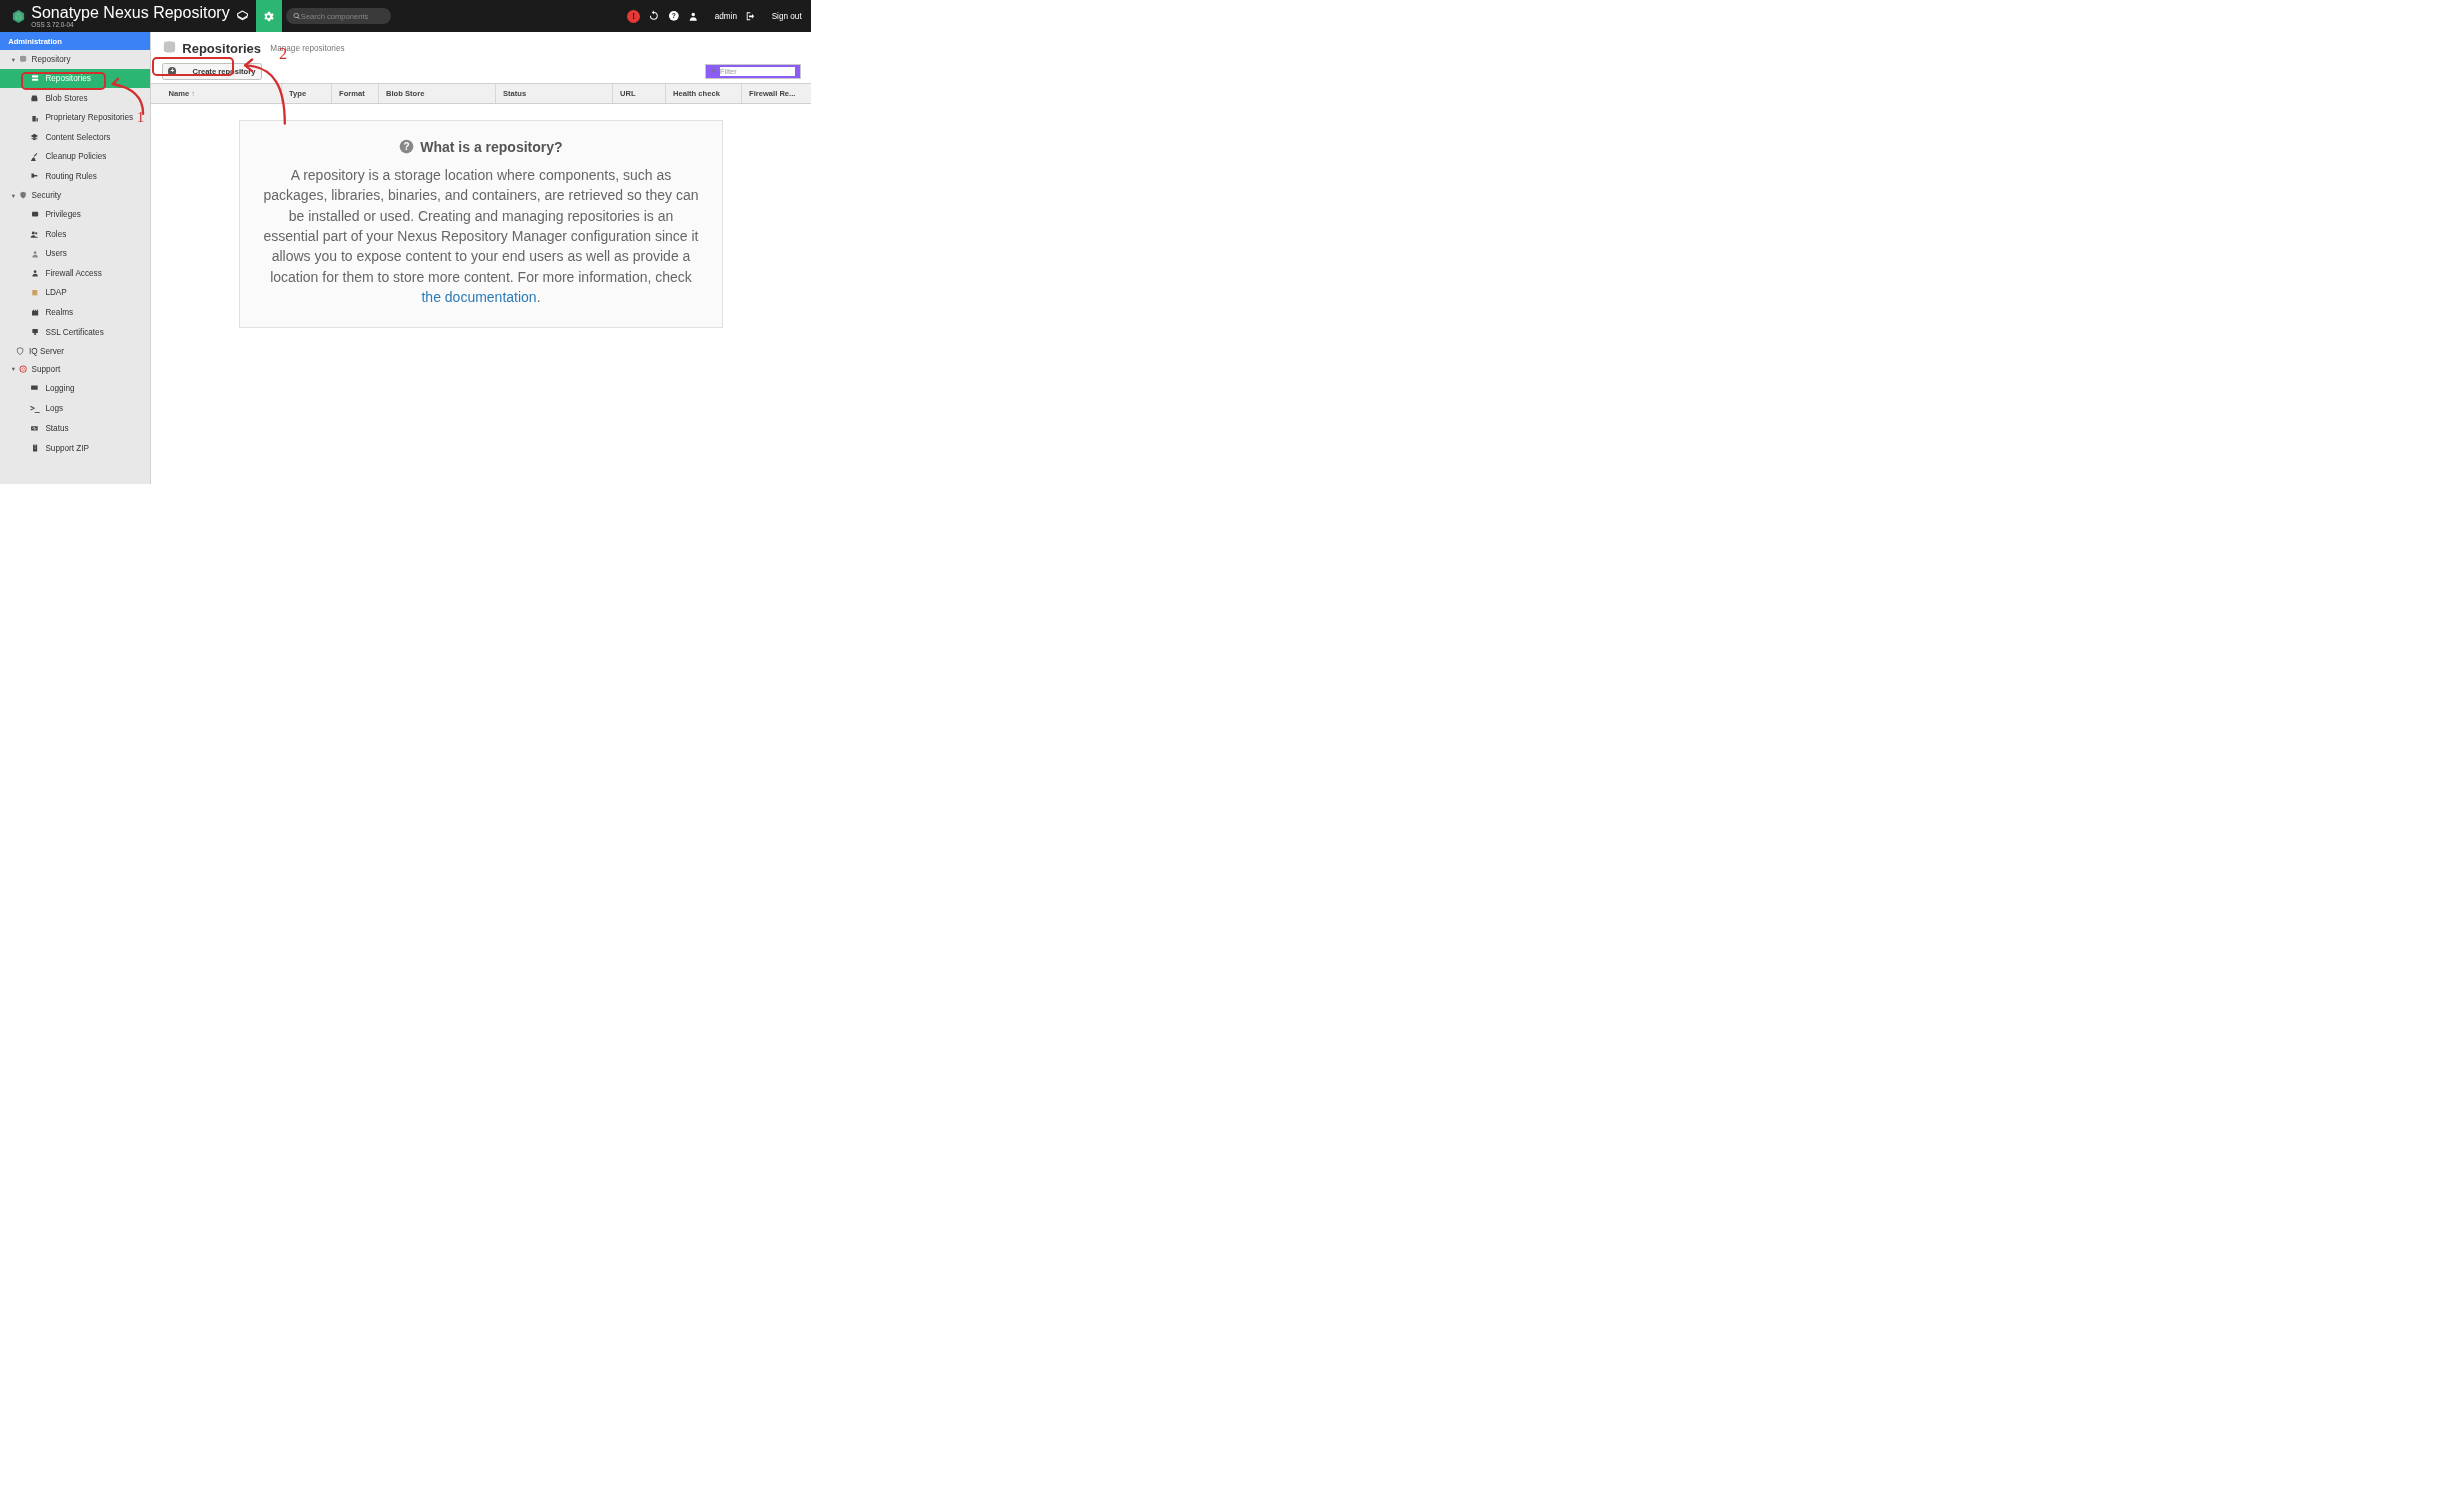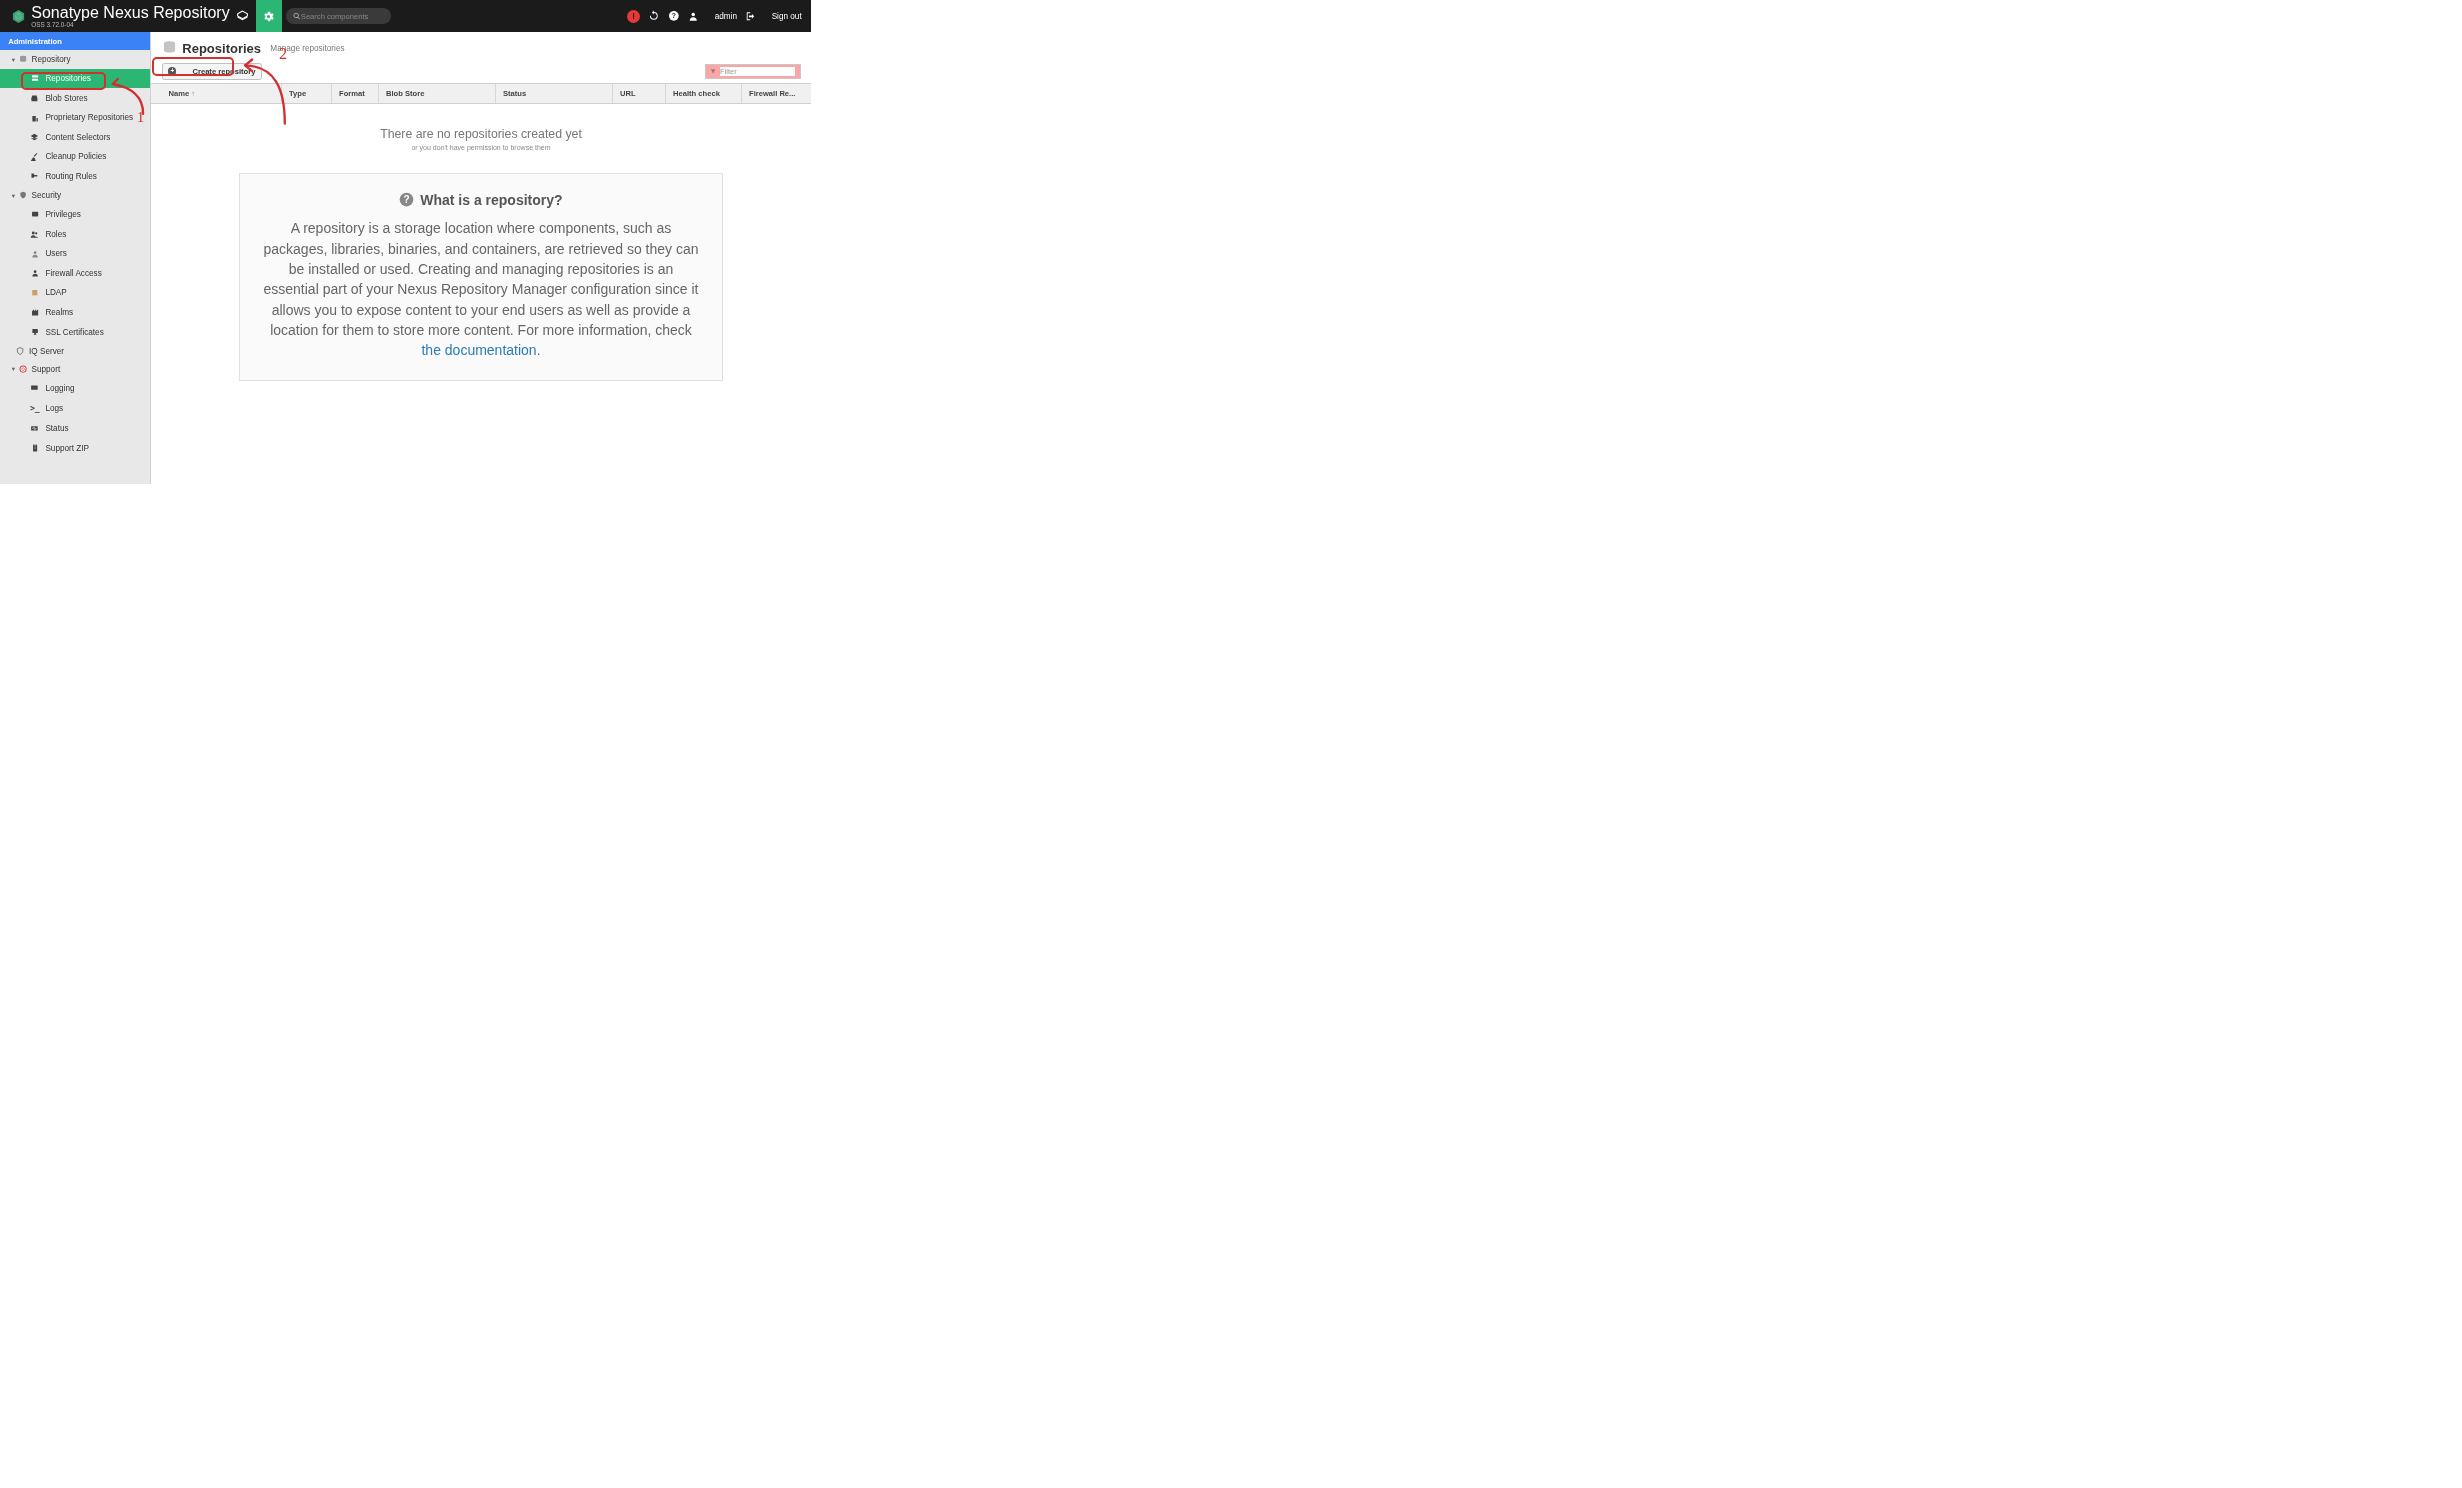--- a/index.html
+++ b/index.html
@@ -126,21 +126,21 @@
   display: inline-flex; align-items: center; gap: 16px;
   cursor: pointer;
 }
 .btn .plus-circle {
   width: 8.2px; height: 8.2px; border-radius: 50%; background: #555; color: #fff;
   display: inline-flex; align-items: center; justify-content: center; font-size: 6.4px; line-height: 1;
 }
 .filter-box {
   margin-left: auto;
   border: 0.6px solid #c8c8c8;
-  background: #fca5a5;
+  background: #8b5cf6;
   padding: 2.3px 4.7px;
   width: 96px;
   display: flex; align-items: center; gap: 3.5px;
   color: #888;
   font-size: 7.6px;
 }
 .filter-box input { border: 0; outline: 0; width: 100%; font-size: 7.6px; color: #555; }
 .filter-box input::placeholder { color: #999; }
 
 
@@ -488,24 +488,20 @@
         </div>
         <div class="col type">Type</div>
         <div class="col format">Format</div>
         <div class="col blob">Blob Store</div>
         <div class="col status">Status</div>
         <div class="col url">URL</div>
         <div class="col health">Health check</div>
         <div class="col firewall">Firewall Re...</div>
       </div>
 
-      <div class="empty-msg">
-        <div class="h">There are no repositories created yet</div>
-        <div class="sub">or you don't have permission to browse them</div>
-      </div>
 
       <div class="info-card">
         <div class="title">
           <svg width="15" height="15" viewBox="0 0 24 24" fill="#888" style="font-size:24px">
               <circle cx="12" cy="12" r="11"></circle>
               <text x="12" y="18" font-size="16" text-anchor="middle" fill="#fff" font-weight="bold">?</text>
             </svg>
           <span>What is a repository?</span>
         </div>
         <div class="body-text">

